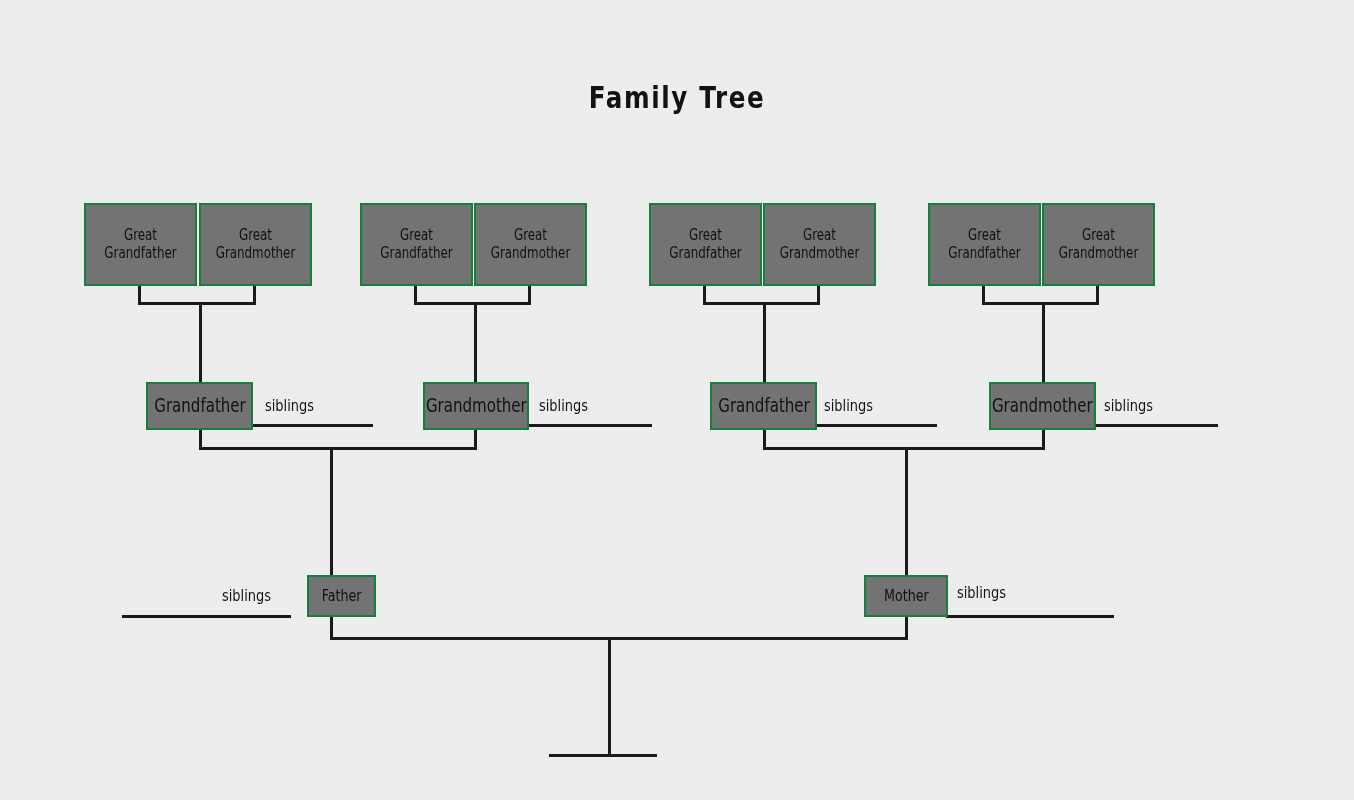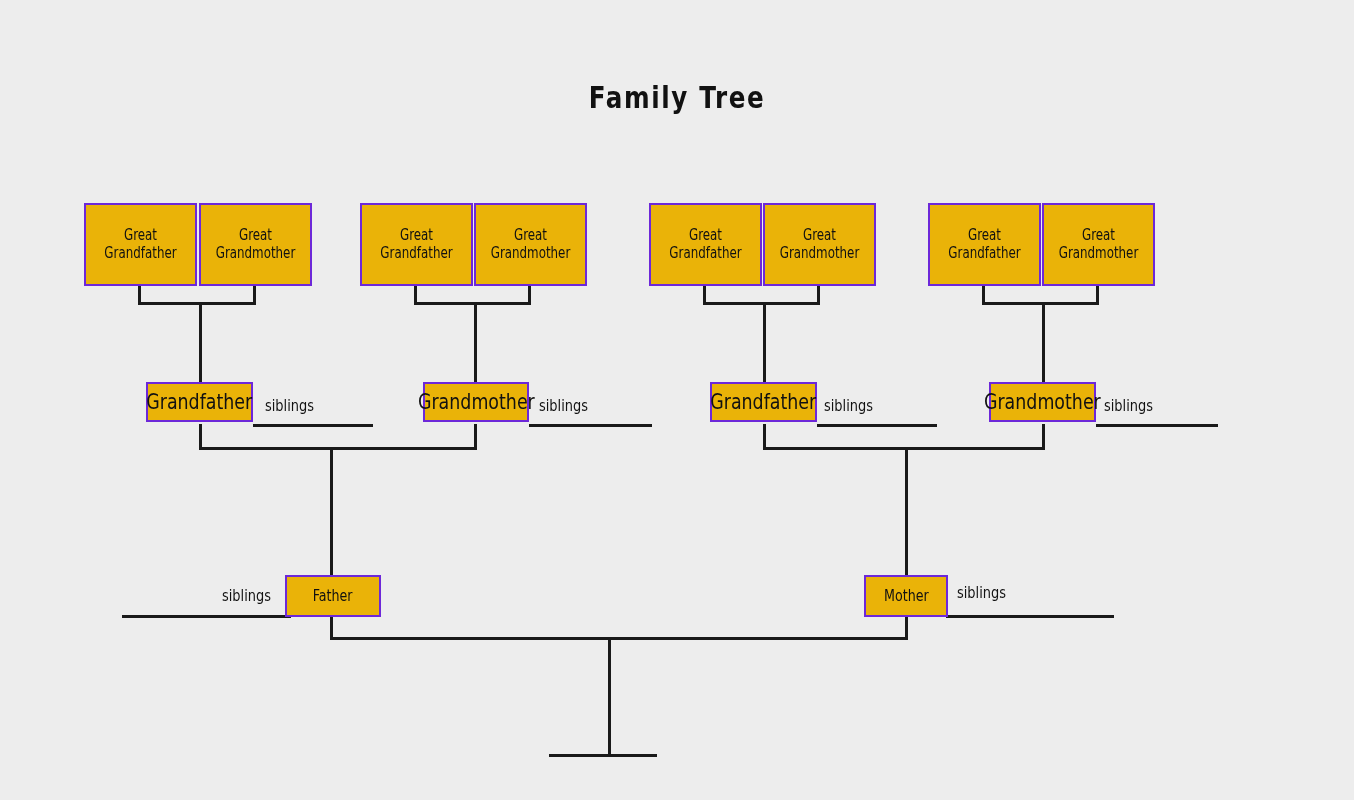--- a/index.html
+++ b/index.html
@@ -28,39 +28,39 @@
     font-size: 30px;
     letter-spacing: 2px;
     color: #121212;
     transform: scaleX(0.82);
     transform-origin: center;
   }
   
   .node {
     position: absolute;
     box-sizing: border-box;
-    border: 2px solid #6d28d9;
-    background: #eab308;
+    border: 2px solid #15803d;
+    background: #737373;
     display: flex;
     align-items: center;
     justify-content: center;
     text-align: center;
     color: #111;
     line-height: 1.15;
     font-size: 15px;
     z-index: 3;
   }
   .node.gg {
     width: 113px;
     height: 83px;
     font-size: 15px;
   }
   .node.gp {
-    height: 40px;
-    font-size: 22px;
+    height: 48px;
+    font-size: 19px;
   }
   .node.parent {
     height: 42px;
     font-size: 16px;
   }
   .node span {
     display: block;
     transform: scaleX(0.88);
     transform-origin: center;
     white-space: nowrap;
@@ -177,21 +177,21 @@
   <div class="sib" style="left:1104px; top:396px;">
     <span>siblings</span>
   </div>
   <div class="ln h" style="left:1096px; top:424px; width:122px;"></div>
 
   <div class="ln v" style="left:763px;  top:424px; height:26px;"></div>
   <div class="ln v" style="left:1042px; top:424px; height:26px;"></div>
   <div class="ln h" style="left:763px;  top:447px; width:282px;"></div>
   <div class="ln v" style="left:905px;  top:447px; height:128px;"></div>
 
-  <div class="node parent" style="left:285px; top:575px; width:96px;">
+  <div class="node parent" style="left:307px; top:575px; width:69px;">
     <span>Father</span>
   </div>
   <div class="sib" style="left:222px; top:586px;">
     <span>siblings</span>
   </div>
   <div class="ln h" style="left:122px; top:615px; width:169px;"></div>
 
   <div class="node parent" style="left:864px; top:575px; width:84px;">
     <span>Mother</span>
   </div>

